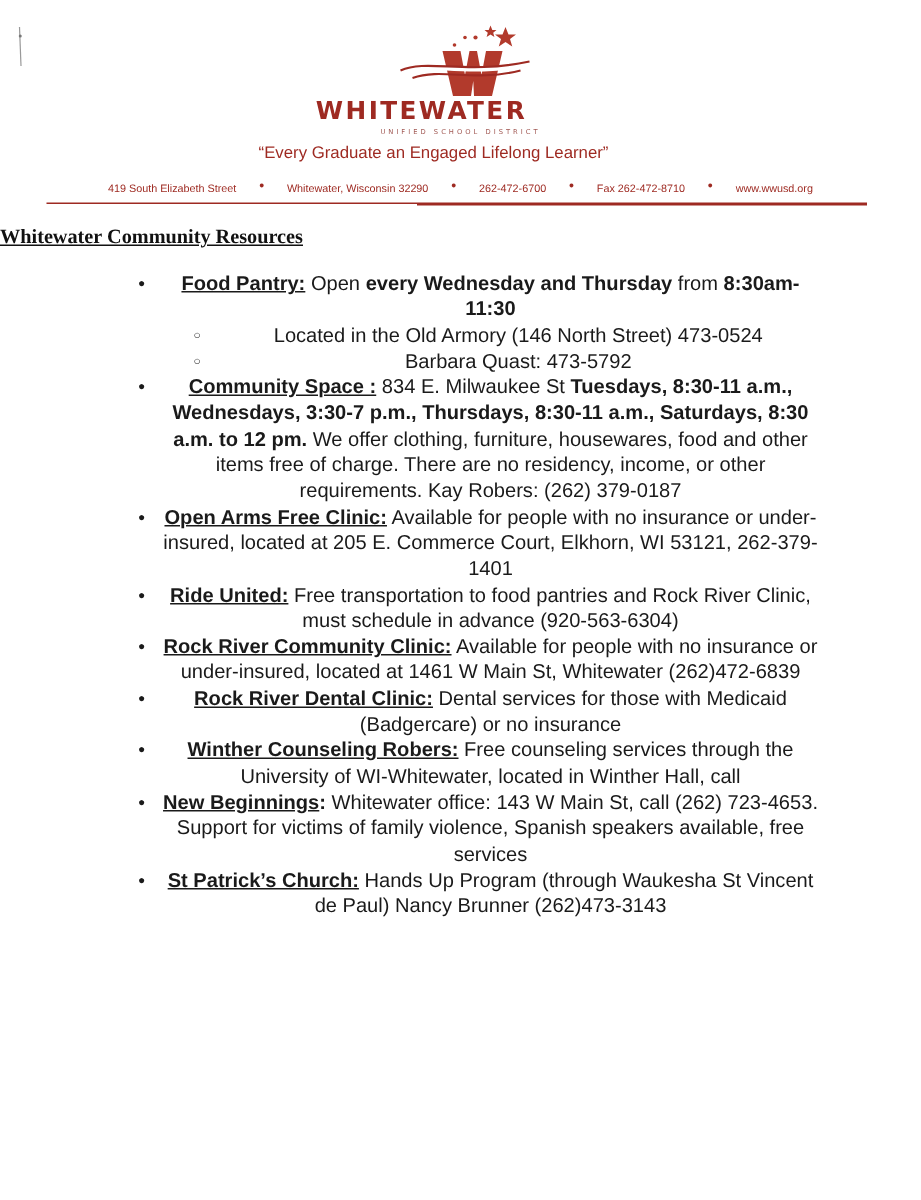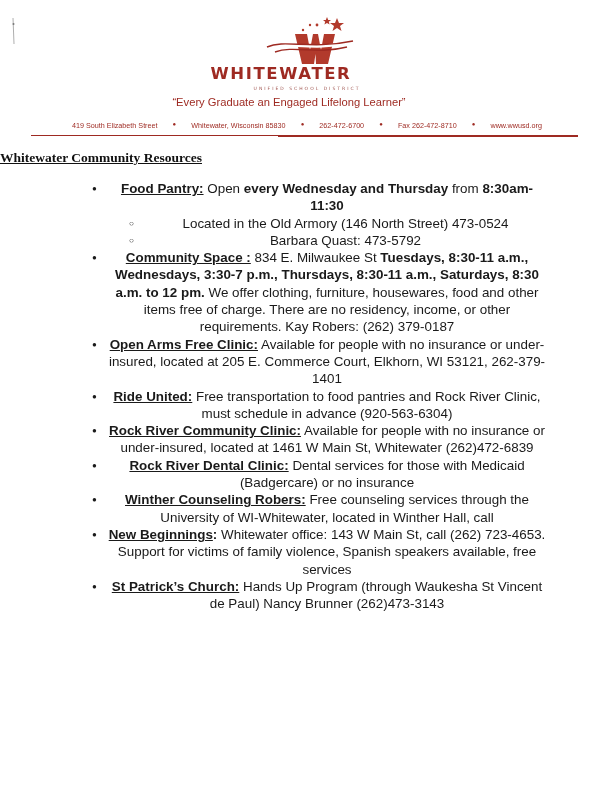--- a/index.html
+++ b/index.html
@@ -66,21 +66,21 @@
   <path d="M20 40 C40 33, 60 43, 92 35" stroke="#9e2a22" stroke-width="1.4" fill="none"></path>
 </svg>
 
 <div class="brand-name">WHITEWATER</div>
 <div class="brand-sub">UNIFIED SCHOOL DISTRICT</div>
 <div class="motto">“Every Graduate an Engaged Lifelong Learner”</div>
 
 <div class="address">
   <span>419 South Elizabeth Street</span>
   <span class="sep">●</span>
-  <span>Whitewater, Wisconsin 85830</span>
+  <span>Whitewater, Wisconsin 32290</span>
   <span class="sep">●</span>
   <span>262-472-6700</span>
   <span class="sep">●</span>
   <span>Fax 262-472-8710</span>
   <span class="sep">●</span>
   <span>www.wwusd.org</span>
 </div>
 <div class="rule"></div>
 <div class="rule2"></div>
 

